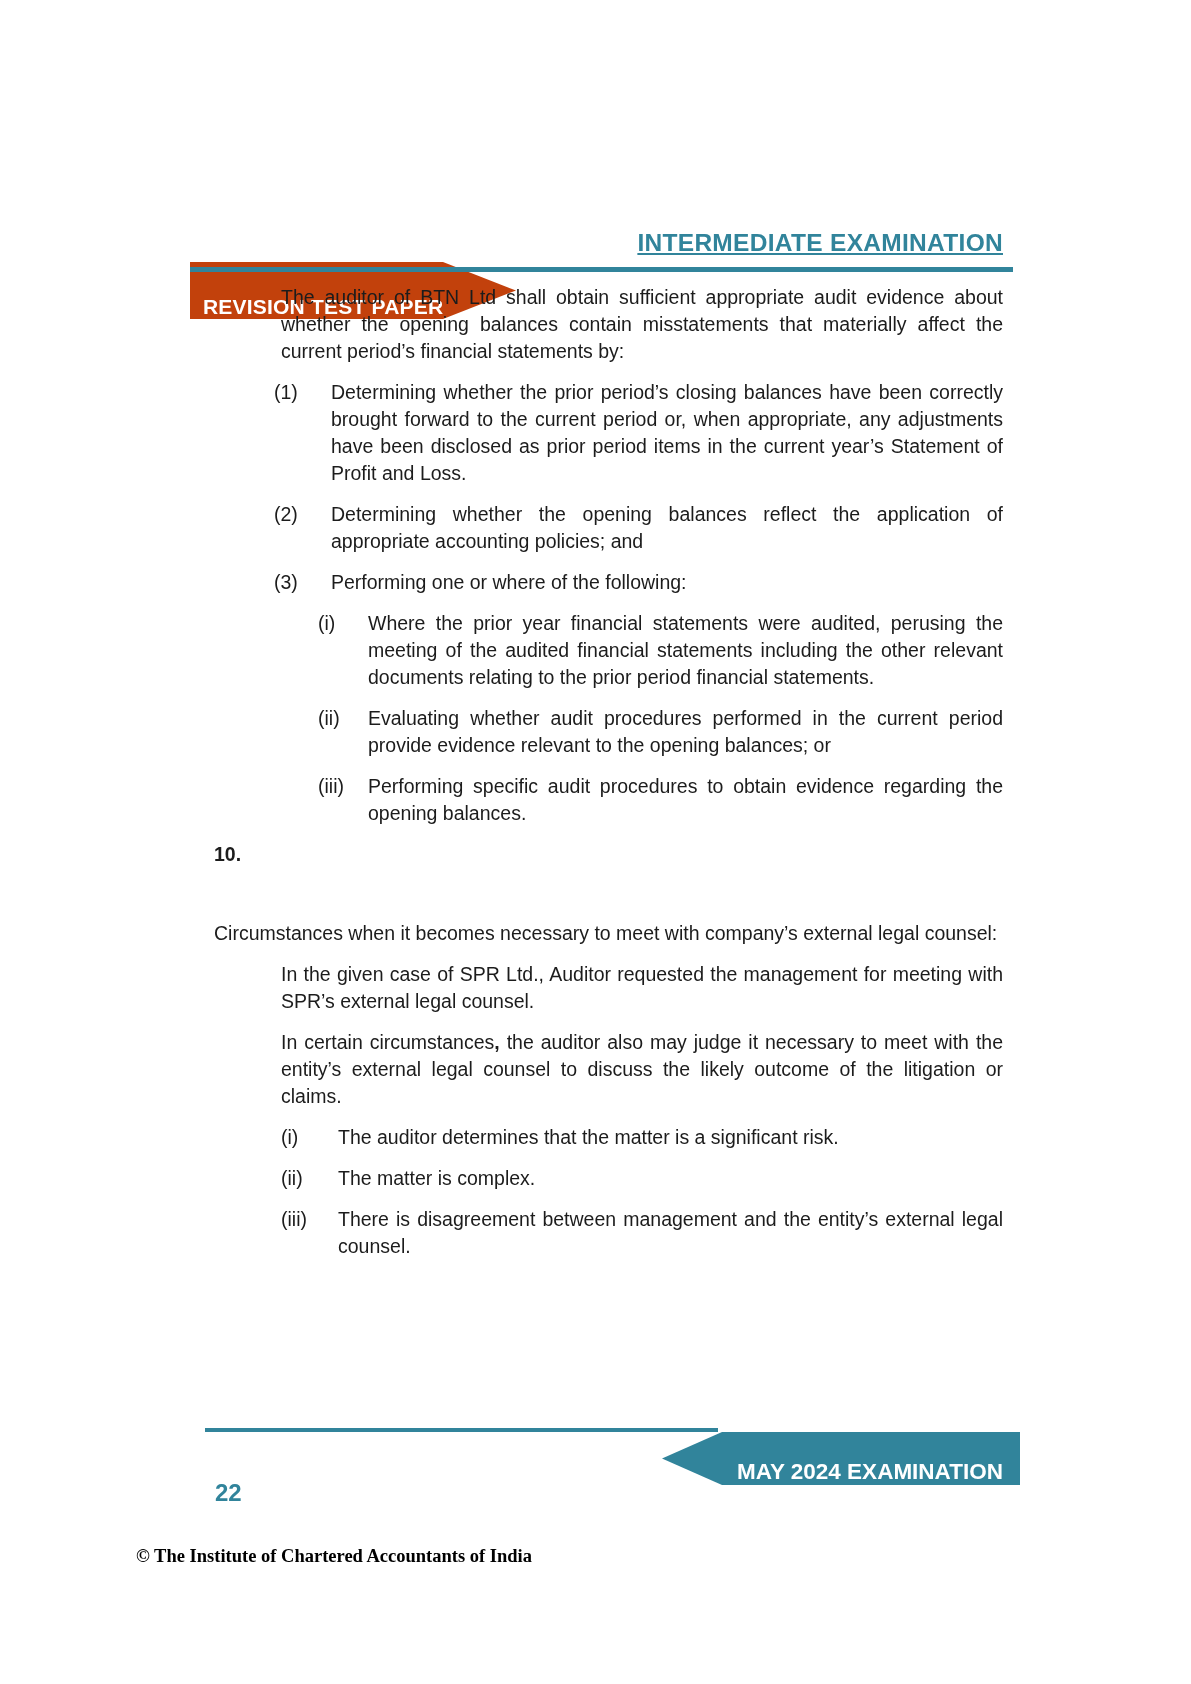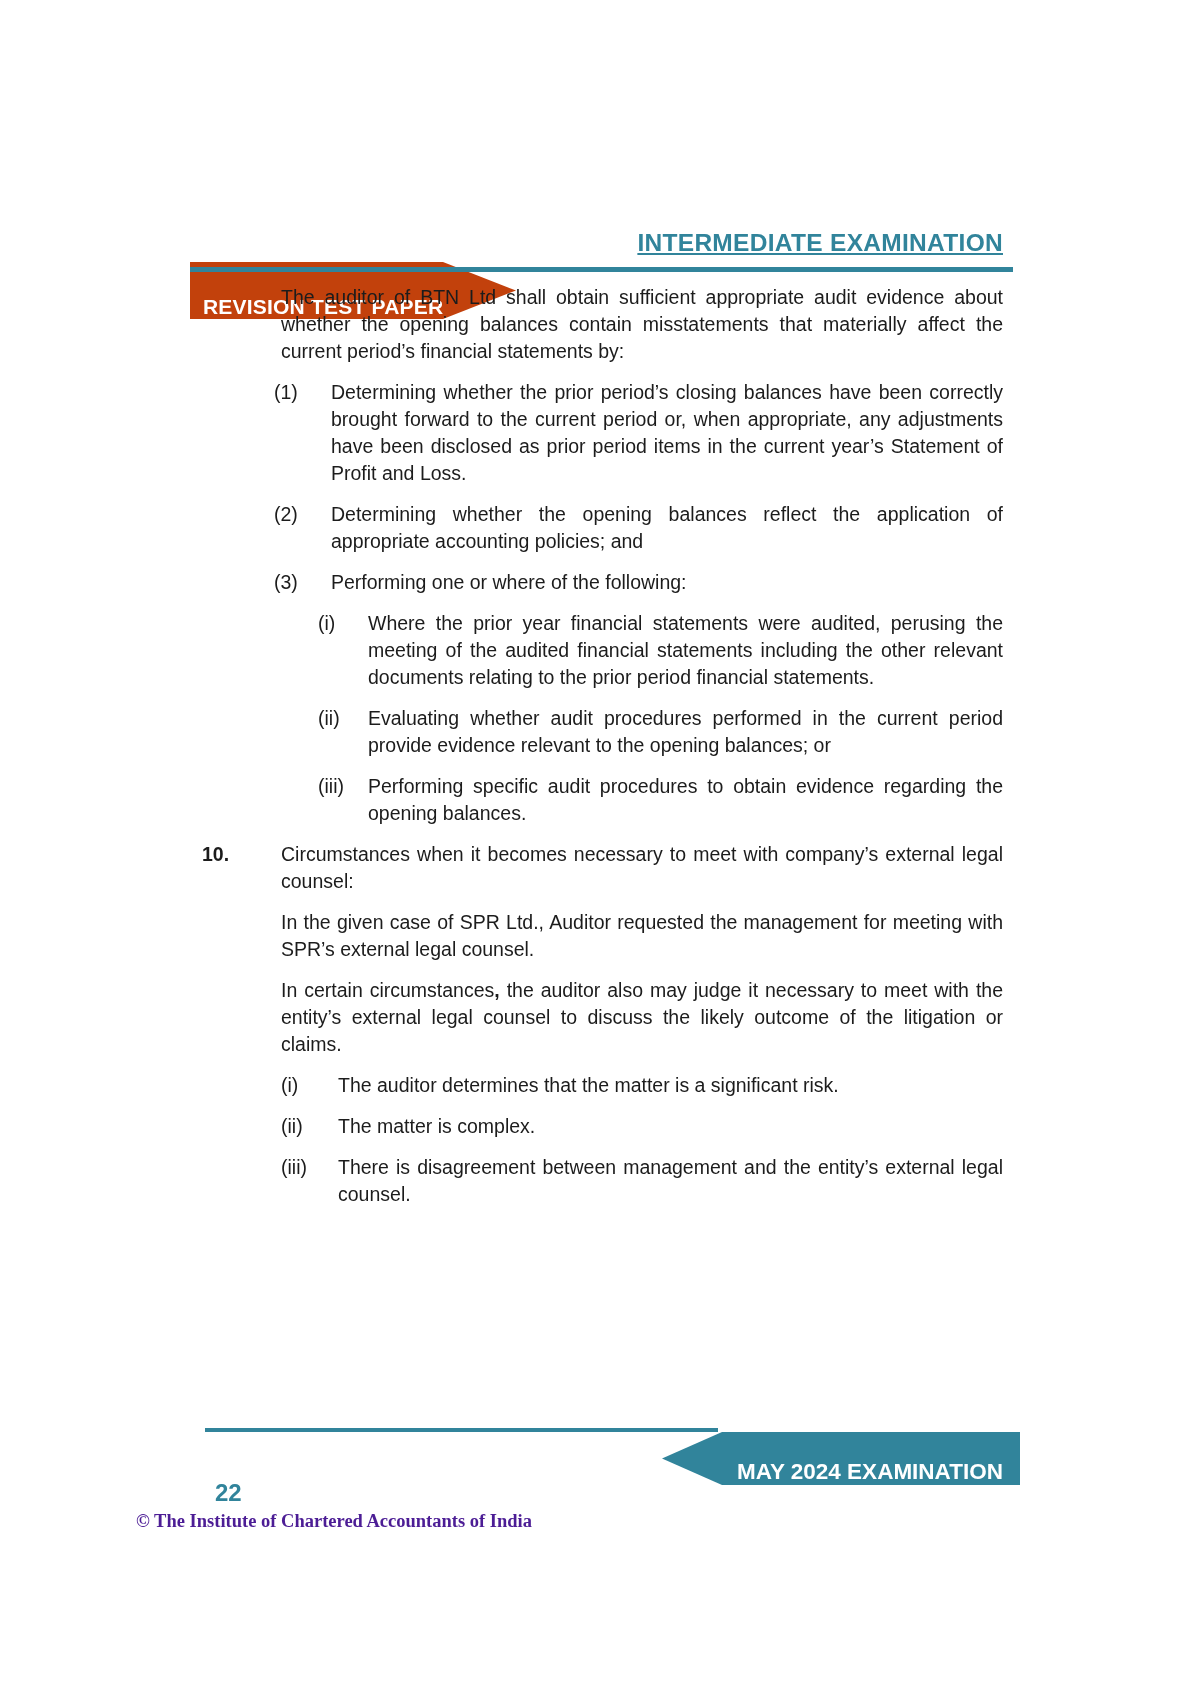--- a/index.html
+++ b/index.html
@@ -36,21 +36,21 @@
   .content{
     position:absolute;left:202px;top:284px;width:801px;
     font-size:19.5px;line-height:27px;
   }
   .p{margin:0 0 14px 79px;text-align:justify;}
   .row{display:flex;margin:0 0 14px 72px;}
   .row .num{flex:0 0 57px;}
   .row .txt{flex:1;text-align:justify;}
   .row.sub{margin-left:116px;}
   .row.sub .num{flex:0 0 50px;}
-  .row.q10{margin-left:0;}
+  .row.q10{margin-left:12px;flex-direction:column;}
   .row.q10 .num{flex:0 0 79px;font-weight:bold;}
   .b{font-weight:bold;}
   
   .footer-rule{
     position:absolute;left:205px;top:1428px;
     width:513px;height:4px;background:#31849B;
   }
   .exam-banner{
     position:absolute;left:662px;top:1432px;
     width:358px;height:53px;background:#31849B;
@@ -59,23 +59,23 @@
   }
   .exam-banner .label{
     color:#ffffff;font-weight:bold;font-size:22.5px;
     padding-left:58px;white-space:nowrap;
   }
   .page-number{
     position:absolute;left:215px;top:1443px;
     color:#31849B;font-weight:bold;font-size:24px;margin-top:36px;
   }
   .copyright{
-    position:absolute;left:136px;top:1511px;
+    position:absolute;left:136px;top:1546px;
     font-family:"Liberation Serif",serif;
-    font-weight:bold;font-size:18.5px;color:#4c1d95;
+    font-weight:bold;font-size:18.5px;color:#000000;
     white-space:nowrap;
   }
 </style>
 </head>
 <body>
 
 <div class="page">
 
   <div class="rtp-banner">
     <span class="label">REVISION TEST PAPER</span>

